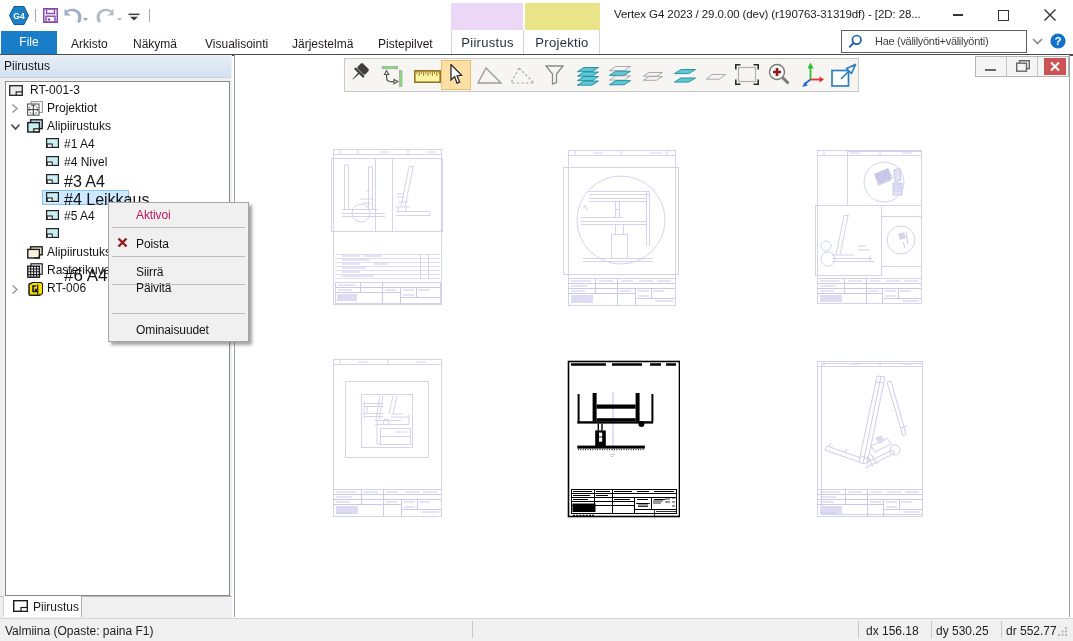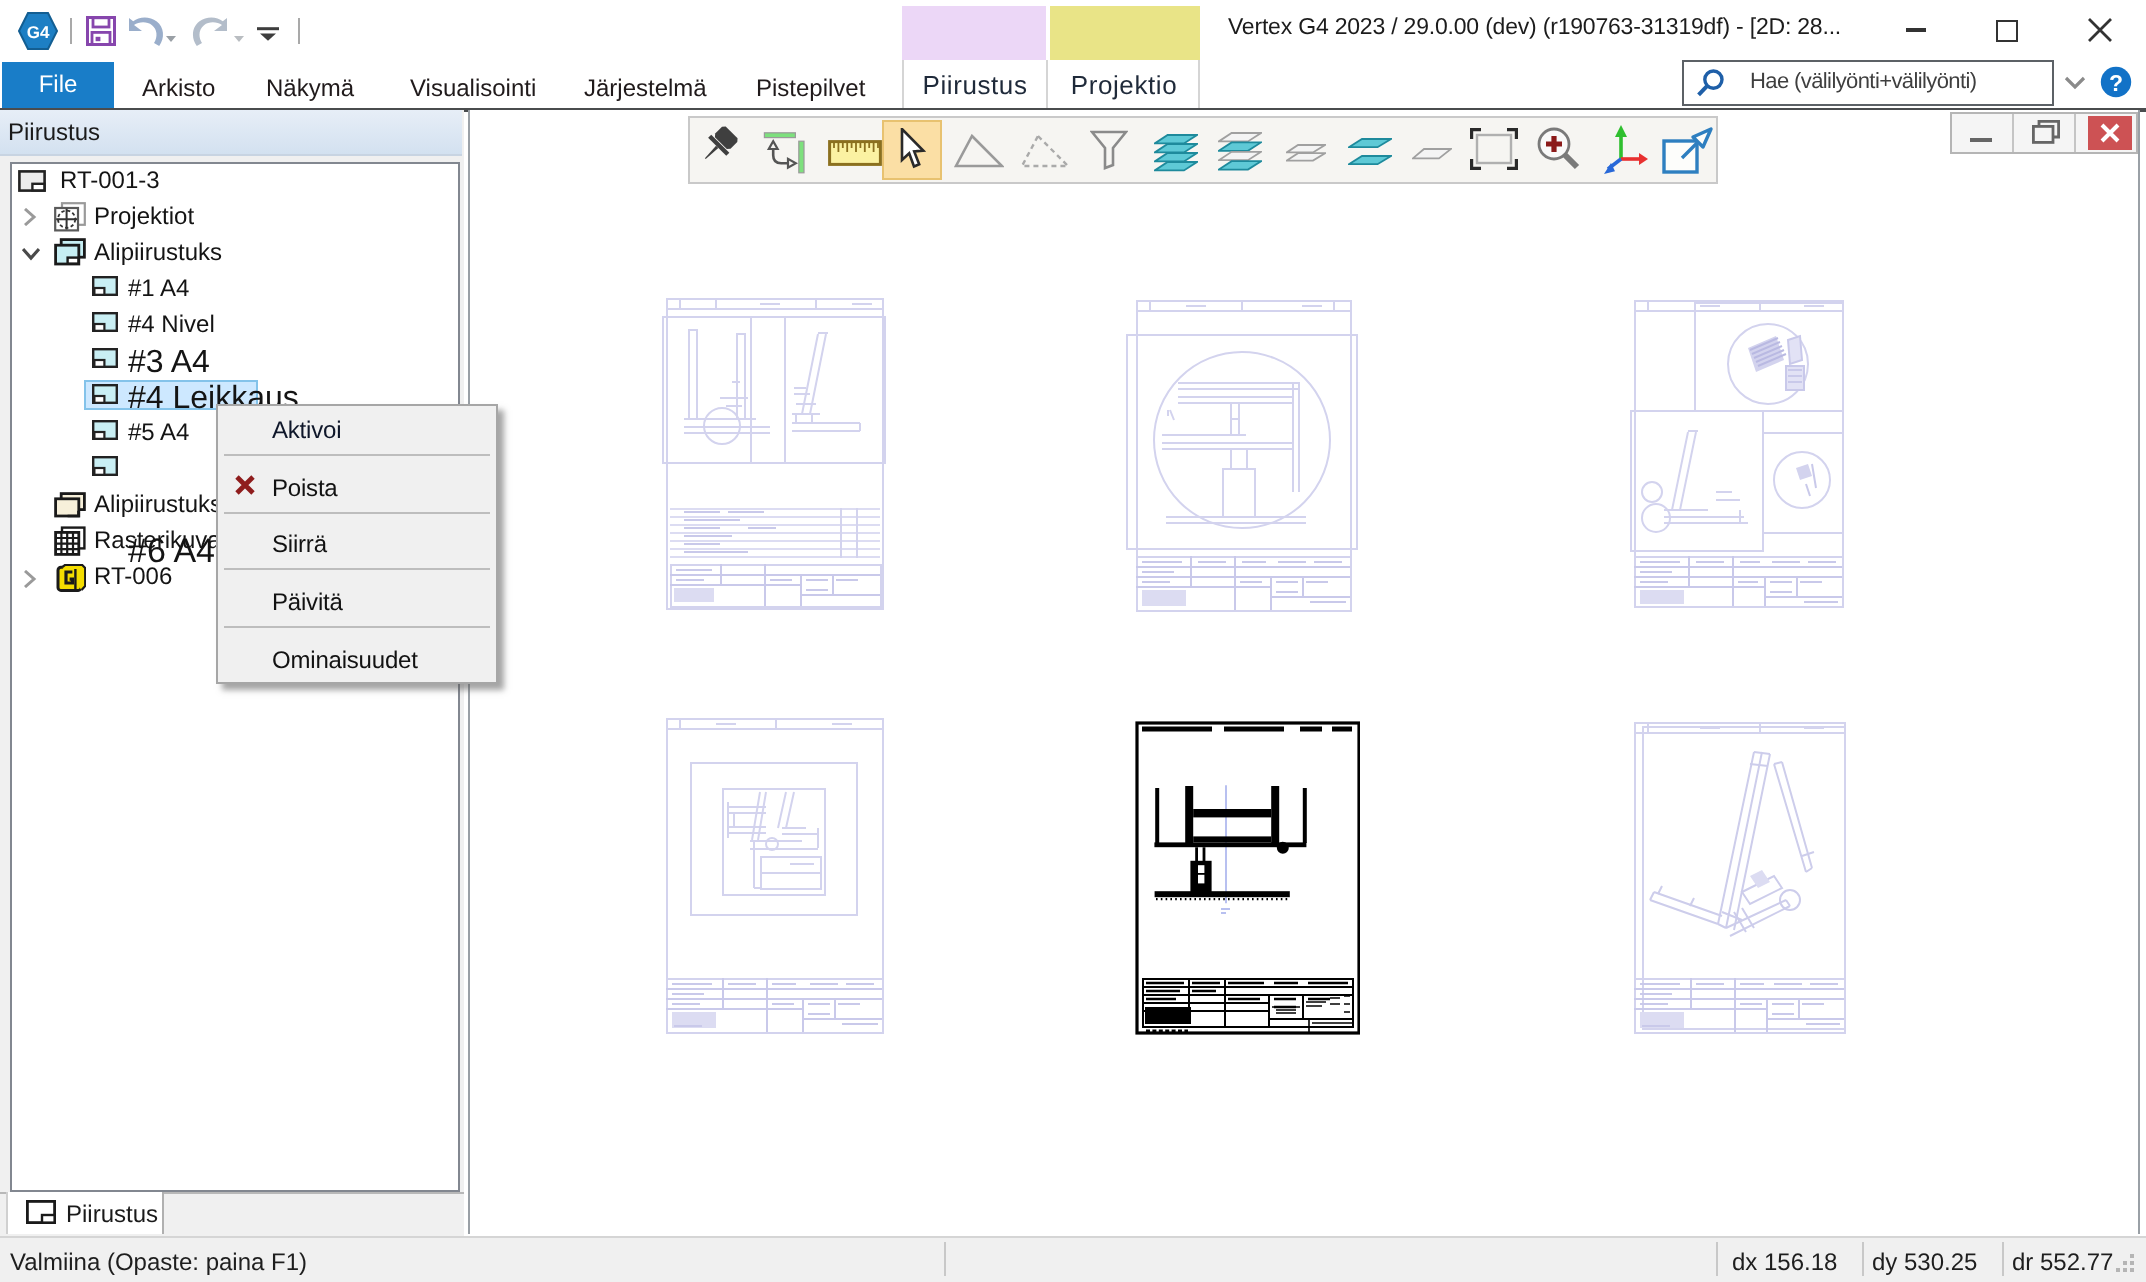--- a/index.html
+++ b/index.html
@@ -550,35 +550,35 @@
 <svg width="26" height="24" viewBox="0 0 26 24">
 <rect x="1" y="7.5" width="16.5" height="15.5" fill="#fdfdfb" stroke="#2e7fc0" stroke-width="1.7"></rect>
 <path d="M10 16 L18 8 L15.5 5.5 L24.5 1.5 L20.5 10.5 L18 8" fill="#fdfdfb" stroke="#2e7fc0" stroke-width="1.7" stroke-linejoin="round"></path>
 <path d="M10 16 L18.2 7.8" stroke="#2e7fc0" stroke-width="0"></path>
 <path d="M7.8 18.2 L16 10 L13.5 7.5 L22.5 3.5 L18.5 12.5 L16 10" fill="#fff" stroke="#2e7fc0" stroke-width="1.6" stroke-linejoin="round" transform="translate(1.2 1.2)" opacity="0"></path>
 </svg>
 </div>
 
 <div class="abs" style="left:108px;top:202px;width:141px;height:140px;background:#f0f0f0;border:1px solid #a6a6a6;box-sizing:border-box;box-shadow:3px 3px 3px rgba(90,90,90,0.55);">
 
-  <div class="abs" style="left:27px;top:5px;font-size:12px;letter-spacing:-0.1px;color:#0f172a;">Aktivoi</div>
+  <div class="abs" style="left:27px;top:5px;font-size:12px;letter-spacing:-0.1px;color:#be185d;">Aktivoi</div>
   <div class="abs" style="left:3px;top:24px;width:133px;height:1px;background:#bdbdbd;"></div>
 
   <div class="abs" style="left:8px;top:34px;width:11px;height:11px;">
     <svg width="11" height="11" viewBox="0 0 11 11">
         <path d="M1.5 1.5 L9.5 9.5 M9.5 1.5 L1.5 9.5" stroke="#8f1d1d" stroke-width="2.4"></path>
       </svg>
   </div>
   <div class="abs" style="left:27px;top:34px;font-size:12px;letter-spacing:-0.1px;color:#121212;">Poista</div>
   <div class="abs" style="left:3px;top:53px;width:133px;height:1px;background:#bdbdbd;"></div>
 
   <div class="abs" style="left:27px;top:62px;font-size:12px;letter-spacing:-0.1px;color:#121212;">Siirrä</div>
   <div class="abs" style="left:3px;top:81px;width:133px;height:1px;background:#bdbdbd;"></div>
 
-  <div class="abs" style="left:27px;top:91px;font-size:12px;letter-spacing:-0.1px;color:#121212;">Päivitä</div>
+  <div class="abs" style="left:27px;top:78px;font-size:12px;letter-spacing:-0.1px;color:#121212;">Päivitä</div>
   <div class="abs" style="left:3px;top:110px;width:133px;height:1px;background:#bdbdbd;"></div>
 
   <div class="abs" style="left:27px;top:120px;font-size:12px;letter-spacing:-0.1px;color:#121212;">Ominaisuudet</div>
 </div>
 
 <div class="abs" style="left:0;top:618px;width:1073px;height:23px;background:#f0f0f0;border-top:1px solid #d5d5d5;box-sizing:border-box;"></div>
 
 <div class="abs" style="left:5px;top:624px;font-size:12px;color:#1e1e1e;">Valmiina (Opaste: paina F1)</div>
 
 <div class="abs" style="left:472px;top:621px;width:1px;height:17px;background:#c8c8c8;"></div>

